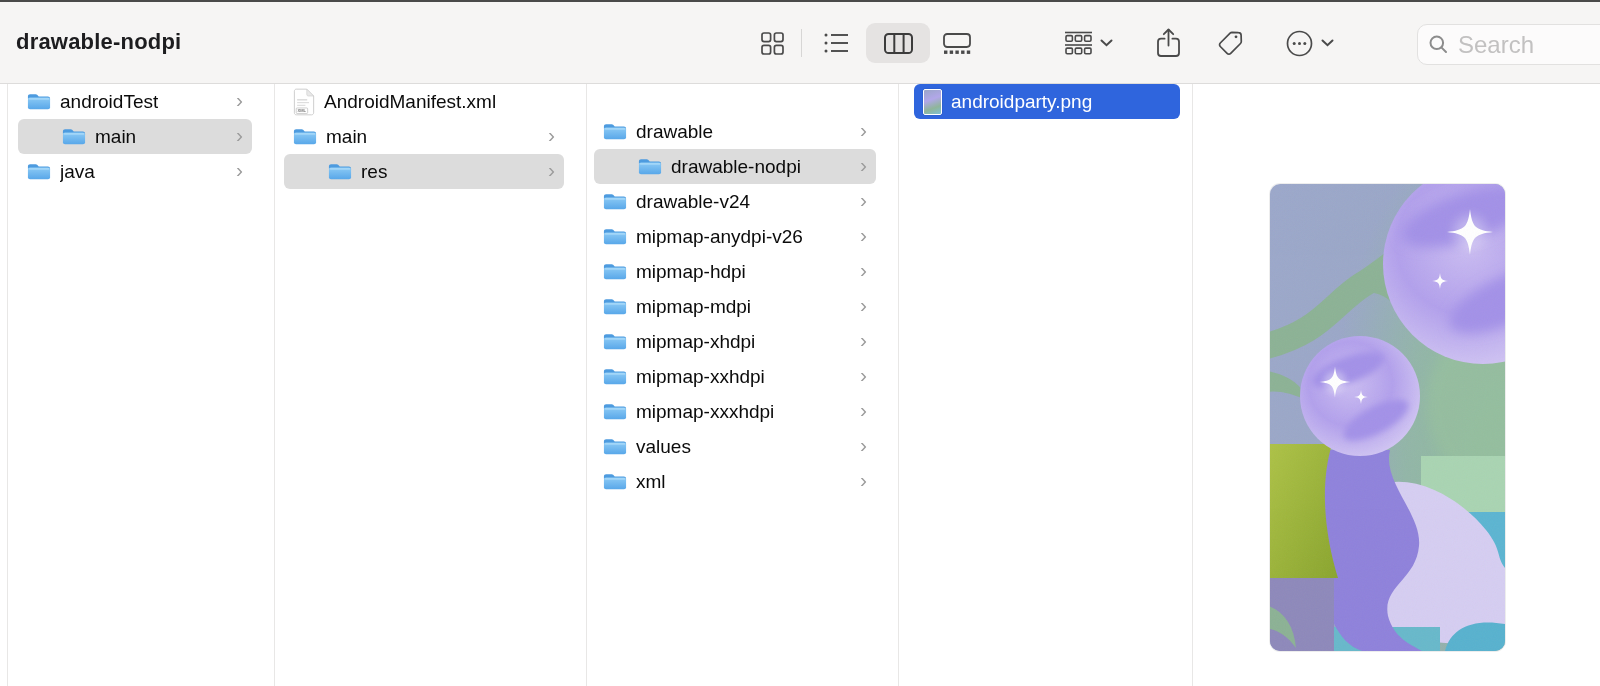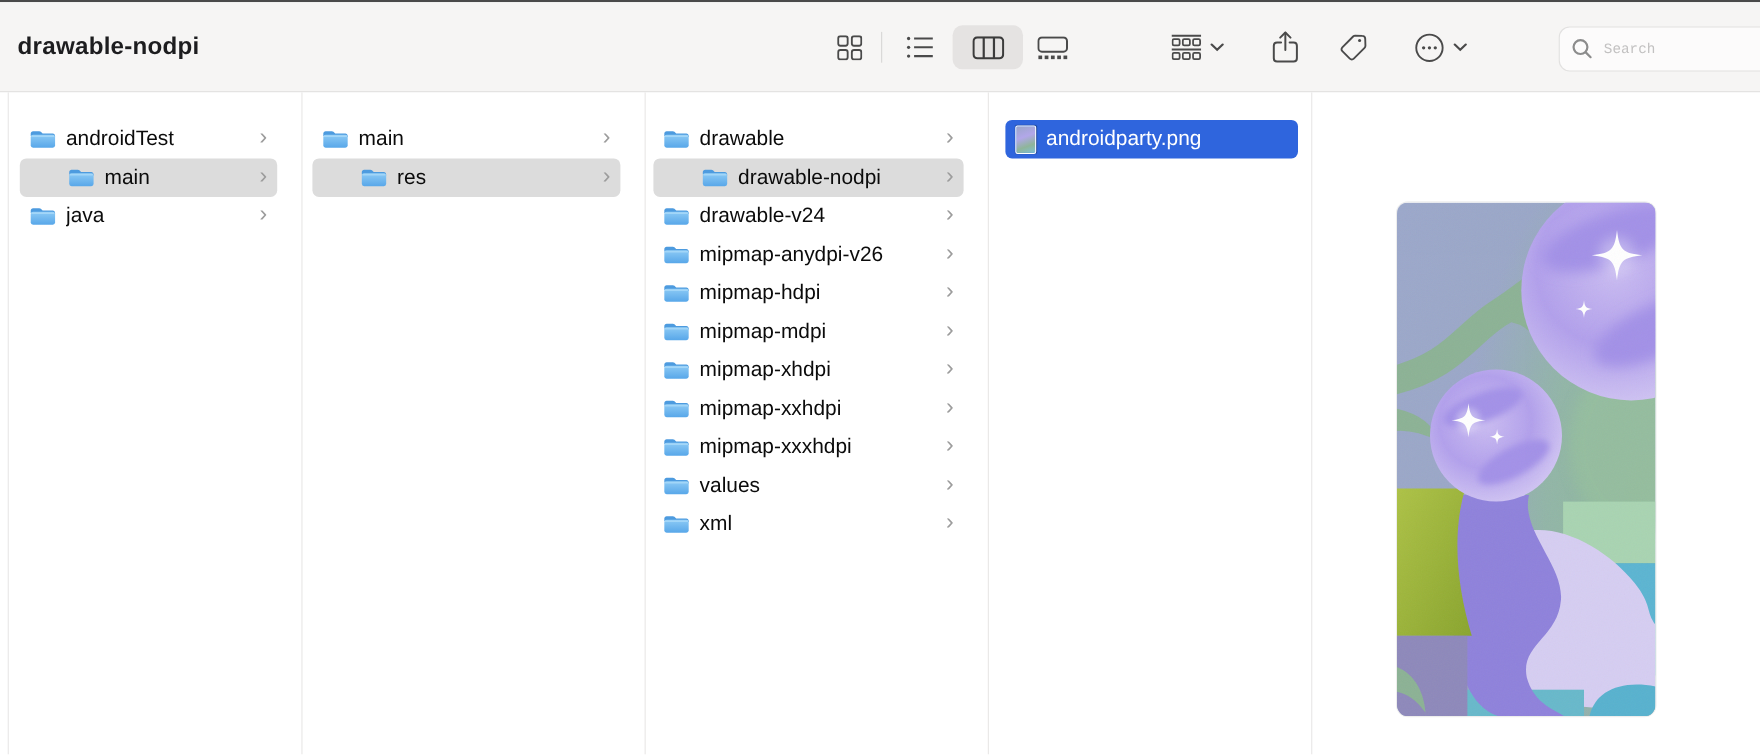--- a/index.html
+++ b/index.html
@@ -22,32 +22,32 @@
   .btn-group{left:1052px;width:74px;}
   .btn-share{left:1146px;width:44px;}
   .btn-tag{left:1205px;width:52px;}
   .btn-more{left:1274px;width:72px;}
   .search-field{
     position:absolute;left:1417px;top:22px;width:200px;height:41px;box-sizing:border-box;
     background:#fcfbfb;border:1px solid #e2e1e0;border-radius:10px;
     display:flex;align-items:center;padding:0 0 0 11px;gap:8px;
   }
   .search-field input{
-    border:none;outline:none;background:transparent;font-size:13px;color:#3b82f6;
-    font-family:Liberation Mono, monospace;width:120px;
+    border:none;outline:none;background:transparent;font-size:24px;color:#3b82f6;
+    font-family:Liberation Sans, sans-serif;width:120px;
   }
   .search-field input::placeholder{color:#c2c1c1;}
   
   .content{position:absolute;top:84px;left:0;right:0;bottom:0;background:#fff;}
   .sep{position:absolute;top:0;bottom:0;width:1px;background:#e8e7e6;}
   .sep-0{left:7px;}.sep-1{left:274px;}.sep-2{left:586px;}.sep-3{left:898px;}.sep-4{left:1192px;}
-  .col{position:absolute;top:25px;}
+  .col{position:absolute;top:0;}
   .col-1{left:18px;width:234px;}
   .col-2{left:284px;width:280px;}
-  .col-3{left:594px;width:282px;}
+  .col-3{left:594px;width:282px;margin-top:30px;}
   .col-4{left:914px;width:266px;}
   .row{height:35px;display:flex;align-items:center;gap:9px;padding:0 9px;border-radius:6px;box-sizing:border-box;}
   .row .lbl{font-size:19px;color:#0b0b0b;white-space:nowrap;overflow:hidden;}
   .row .chev{margin-left:auto;color:#9c9c9c;font-size:21px;line-height:30px;padding-bottom:3px;}
   .row.sel-gray{background:#dcdcdc;padding-left:44px;}
   .row.sel-blue{background:#2f65dd;}
   .row.sel-blue .lbl{color:#ffffff;}
   .fi{width:24px;height:19px;flex:none;}
   .xmlfi{width:22px;height:28px;flex:none;}
   .thumb{
@@ -210,20 +210,26 @@
     <div class="row">
       <svg class="fi">
           <use href="#sym-folder"></use>
         </svg>
       <span class="lbl">java</span>
       <span class="chev">›</span>
     </div>
   </div>
 
   <div class="col col-2">
+    <div class="row">
+      <svg class="xmlfi">
+          <use href="#sym-xml"></use>
+        </svg>
+      <span class="lbl">AndroidManifest.xml</span>
+    </div>
     <div class="row">
       <svg class="fi">
           <use href="#sym-folder"></use>
         </svg>
       <span class="lbl">main</span>
       <span class="chev">›</span>
     </div>
     <div class="row sel-gray">
       <svg class="fi">
           <use href="#sym-folder"></use>

